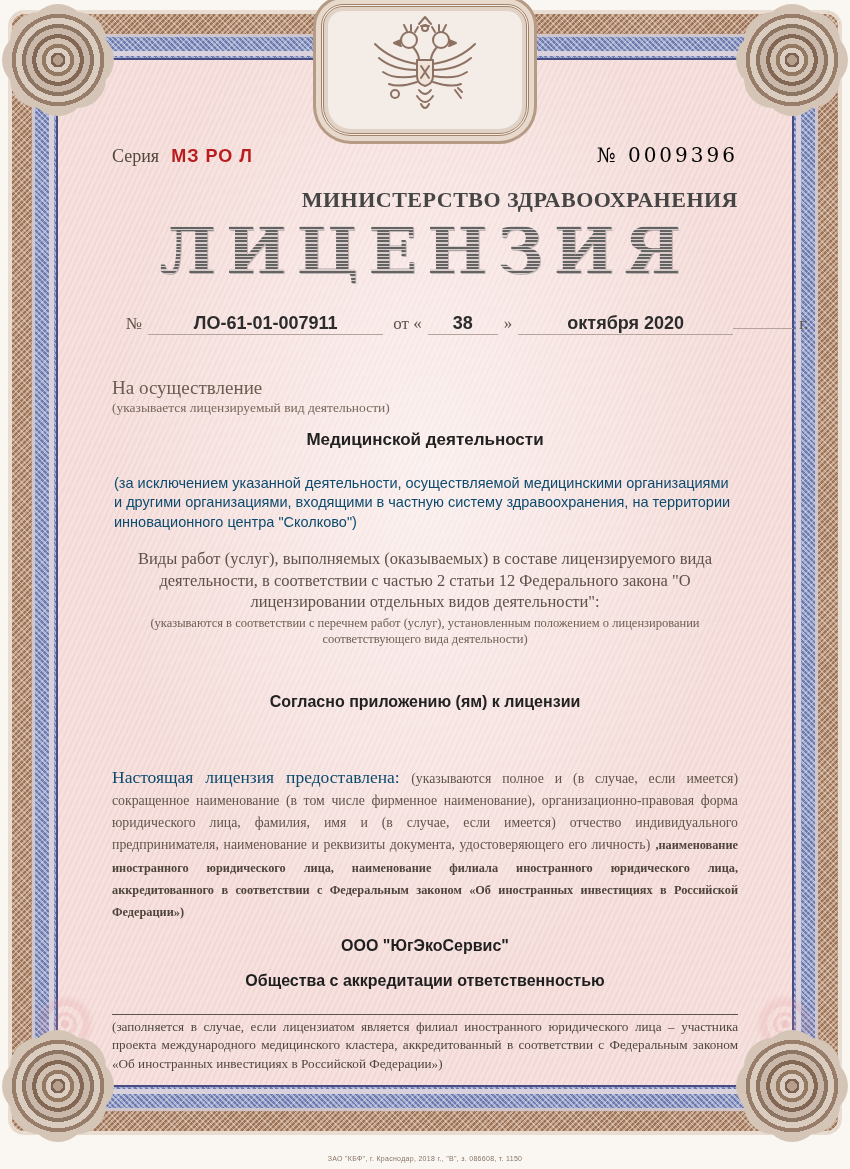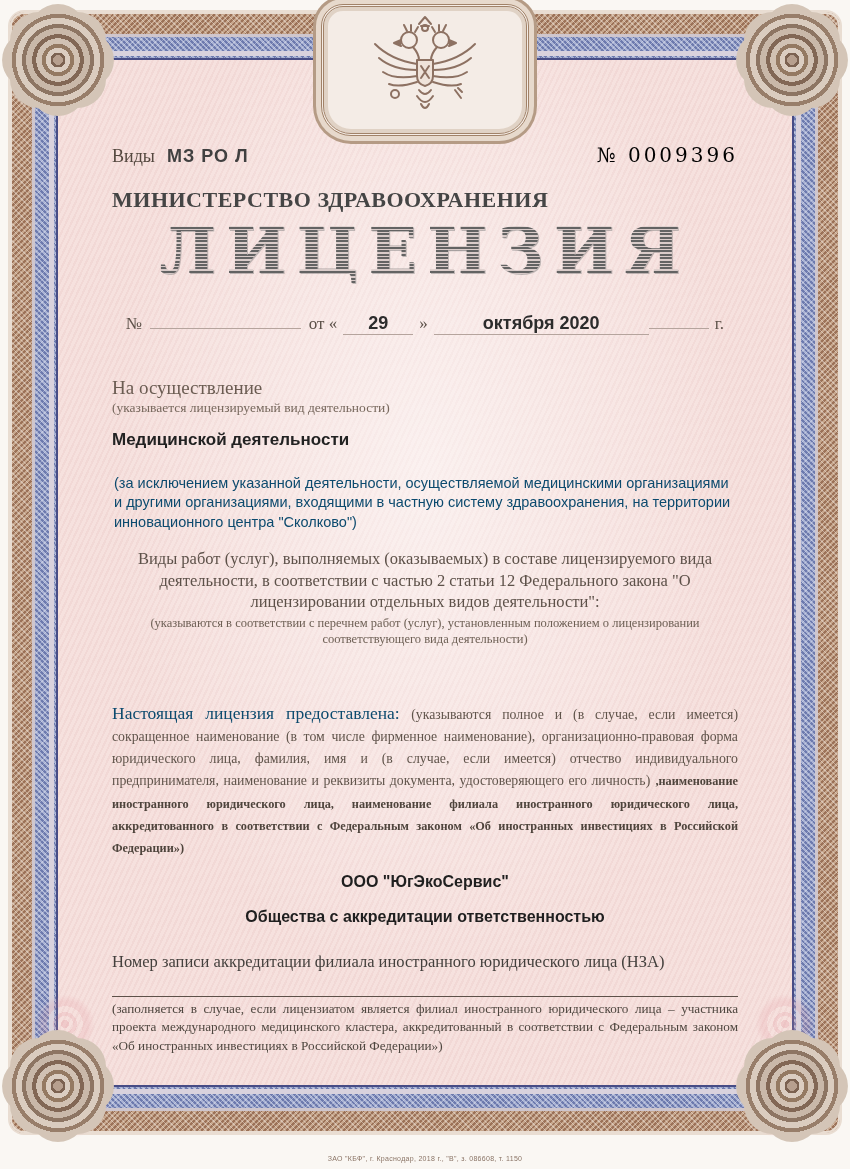--- a/index.html
+++ b/index.html
@@ -64,44 +64,44 @@
     background:#f4ece6; border:3px double #a18268; border-radius:22px 22px 30px 30px;
     box-shadow: 0 0 0 5px #e7d9cc, 0 0 0 8px #b59b85, inset 0 0 0 4px #e0d2c5;
   }
   .emblem-wrap svg { display:block; }
 
   
   .content { position:absolute; inset:58px 56px 82px 56px; padding:80px 56px 0 56px; z-index:3; color:#3c3c3c; }
 
   .series-row { display:flex; align-items:baseline; }
   .series-label { font-size:18px; color:#54483f; }
-  .series-value { font-family:"Liberation Sans", sans-serif; font-weight:bold; font-size:18px; color:#404040; margin-left:12px; letter-spacing:1px;margin-top:8px; }
+  .series-value { font-family:"Liberation Sans", sans-serif; font-weight:bold; font-size:18px; color:#b91c1c; margin-left:12px; letter-spacing:1px;margin-top:8px; }
   .serial-no { margin-left:auto; font-size:20px; letter-spacing:3px; color:#000000; font-family:"DejaVu Serif", serif; }
 
-  .ministry { text-align:left; margin-top:18px; font-weight:bold; font-size:22px; letter-spacing:.5px; color:#454545; line-height:1.35; font-family:"Liberation Serif", serif; }
+  .ministry { text-align:right; margin-top:18px; font-weight:bold; font-size:22px; letter-spacing:.5px; color:#454545; line-height:1.35; font-family:"Liberation Serif", serif; }
 
   .doc-title { text-align:center; margin-top:4px; font-family:"DejaVu Serif", serif; font-weight:bold;
     font-size:64px; letter-spacing:10px; line-height:1;
     background: repeating-linear-gradient(0deg, #636363 0 2px, #d9cbc9 2px 3.4px);
     -webkit-background-clip:text; background-clip:text; color:transparent;
     filter: drop-shadow(1.5px 1.5px 0 rgba(120,120,120,.45));
   }
 
   .num-line { display:flex; align-items:baseline; margin-top:30px; font-size:17px; color:#5c5149; padding:0 8px; }
   .u { border-bottom:1px solid #b5a49d; text-align:center; }
   .num-line .lic-no { font-family:"Liberation Sans", sans-serif; font-weight:bold; color:#2c2c2c; font-size:18px; flex:0 0 235px; }
   .num-line .gap { flex:1; border-bottom:1px solid #b5a49d; margin:0 2px; }
   .num-line .day { font-family:"Liberation Sans", sans-serif; font-weight:bold; color:#2c2c2c; font-size:18px; flex:0 0 70px; }
   .num-line .monthyear { font-family:"Liberation Sans", sans-serif; font-weight:bold; color:#2c2c2c; font-size:18px; flex:0 0 215px; }
   .num-line .tail { flex:0 0 60px; border-bottom:1px solid #b5a49d; }
   .num-line .w { margin:0 6px; white-space:nowrap; }
 
   .act-label { margin-top:42px; font-size:19px; color:#6b5c52; }
   .act-note { font-size:13.5px; color:#77685d; margin-top:1px; }
-  .act-value { margin-top:14px; font-family:"Liberation Sans", sans-serif; font-weight:bold; font-size:17px; color:#222; }
+  .act-value { text-align:center; margin-top:14px; font-family:"Liberation Sans", sans-serif; font-weight:bold; font-size:17px; color:#222; }
 
   .exclusion { margin-top:24px; font-family:"Liberation Sans", sans-serif; font-size:14.5px; color:#0c4a6e; line-height:1.35; padding:0 2px; }
 
   .works { margin-top:16px; text-align:center; font-size:16.5px; color:#5d5149; line-height:1.3; padding:0 14px; }
   .works-note { text-align:center; font-size:12.5px; color:#6e6055; line-height:1.3; margin-top:2px; padding:0 30px; }
 
   .appendix { margin-top:46px; text-align:center; font-family:"Liberation Sans", sans-serif; font-weight:bold; font-size:16px; color:#222; }
 
   .grantee { margin-top:54px; text-align:justify; line-height:1.38; color:#60544b; }
   .grantee .intro { font-size:17.5px; color:#0c4a6e; }
@@ -179,62 +179,63 @@
         <path d="M94 76 l6 8 M97 74 l4 4"></path>
 
         <path d="M58 76 Q64 84 70 76 M56 82 Q64 94 72 82 M60 90 Q64 98 68 90"></path>
       </g>
     </svg>
   </div>
 
   <div class="content">
 
     <div class="series-row">
-      <span class="series-label">Виды</span>
+      <span class="series-label">Серия</span>
       <span class="series-value">МЗ РО Л</span>
       <span class="serial-no">№ 0009396</span>
     </div>
 
     <div class="ministry">
       <div>МИНИСТЕРСТВО ЗДРАВООХРАНЕНИЯ</div>
     </div>
 
     <div class="doc-title">ЛИЦЕНЗИЯ</div>
 
     <div class="num-line">
       <span class="w">№</span>
+      <span class="u lic-no">ЛО-61-01-007911</span>
       <span class="gap"></span>
       <span class="w">от «</span>
-      <span class="u day">29</span>
+      <span class="u day">38</span>
       <span class="w">»</span>
       <span class="u monthyear">октября 2020</span>
       <span class="tail"></span>
       <span class="w">г.</span>
     </div>
 
     <div class="act-label">На осуществление</div>
     <div class="act-note">(указывается лицензируемый вид деятельности)</div>
     <div class="act-value">Медицинской деятельности</div>
 
     <div class="exclusion">(за исключением указанной деятельности, осуществляемой медицинскими организациями и другими организациями, входящими в частную систему здравоохранения, на территории инновационного центра "Сколково")</div>
 
     <div class="works">Виды работ (услуг), выполняемых (оказываемых) в составе лицензируемого вида деятельности, в соответствии с частью 2 статьи 12 Федерального закона "О лицензировании отдельных видов деятельности":</div>
     <div class="works-note">(указываются в соответствии с перечнем работ (услуг), установленным положением о лицензировании соответствующего вида деятельности)</div>
 
+    <div class="appendix">Согласно приложению (ям) к лицензии</div>
 
     <p class="grantee">
       <span class="intro">Настоящая лицензия предоставлена:</span>
       <span class="note1">(указываются полное и (в случае, если имеется) сокращенное наименование (в том числе фирменное наименование), организационно-правовая форма юридического лица, фамилия, имя и (в случае, если имеется) отчество индивидуального предпринимателя, наименование и реквизиты документа, удостоверяющего его личность)</span>
       <span class="note2">,наименование иностранного юридического лица, наименование филиала иностранного юридического лица, аккредитованного в соответствии с Федеральным законом «Об иностранных инвестициях в Российской Федерации»)</span>
     </p>
 
     <div class="org org-short">ООО "ЮгЭкоСервис"</div>
     <div class="org org-form">Общества с аккредитации ответственностью</div>
 
-    <div class="nza">Номер записи аккредитации филиала иностранного юридического лица (НЗА)</div>
 
     <div class="sep"></div>
     <div class="acc-note">(заполняется в случае, если лицензиатом является филиал иностранного юридического лица – участника проекта международного медицинского кластера, аккредитованный в соответствии с Федеральным законом «Об иностранных инвестициях в Российской Федерации»)</div>
 
   </div>
 
   <div class="imprint">ЗАО "КБФ", г. Краснодар, 2018 г., "В", з. 086608, т. 1150</div>
 
 </div>
 

